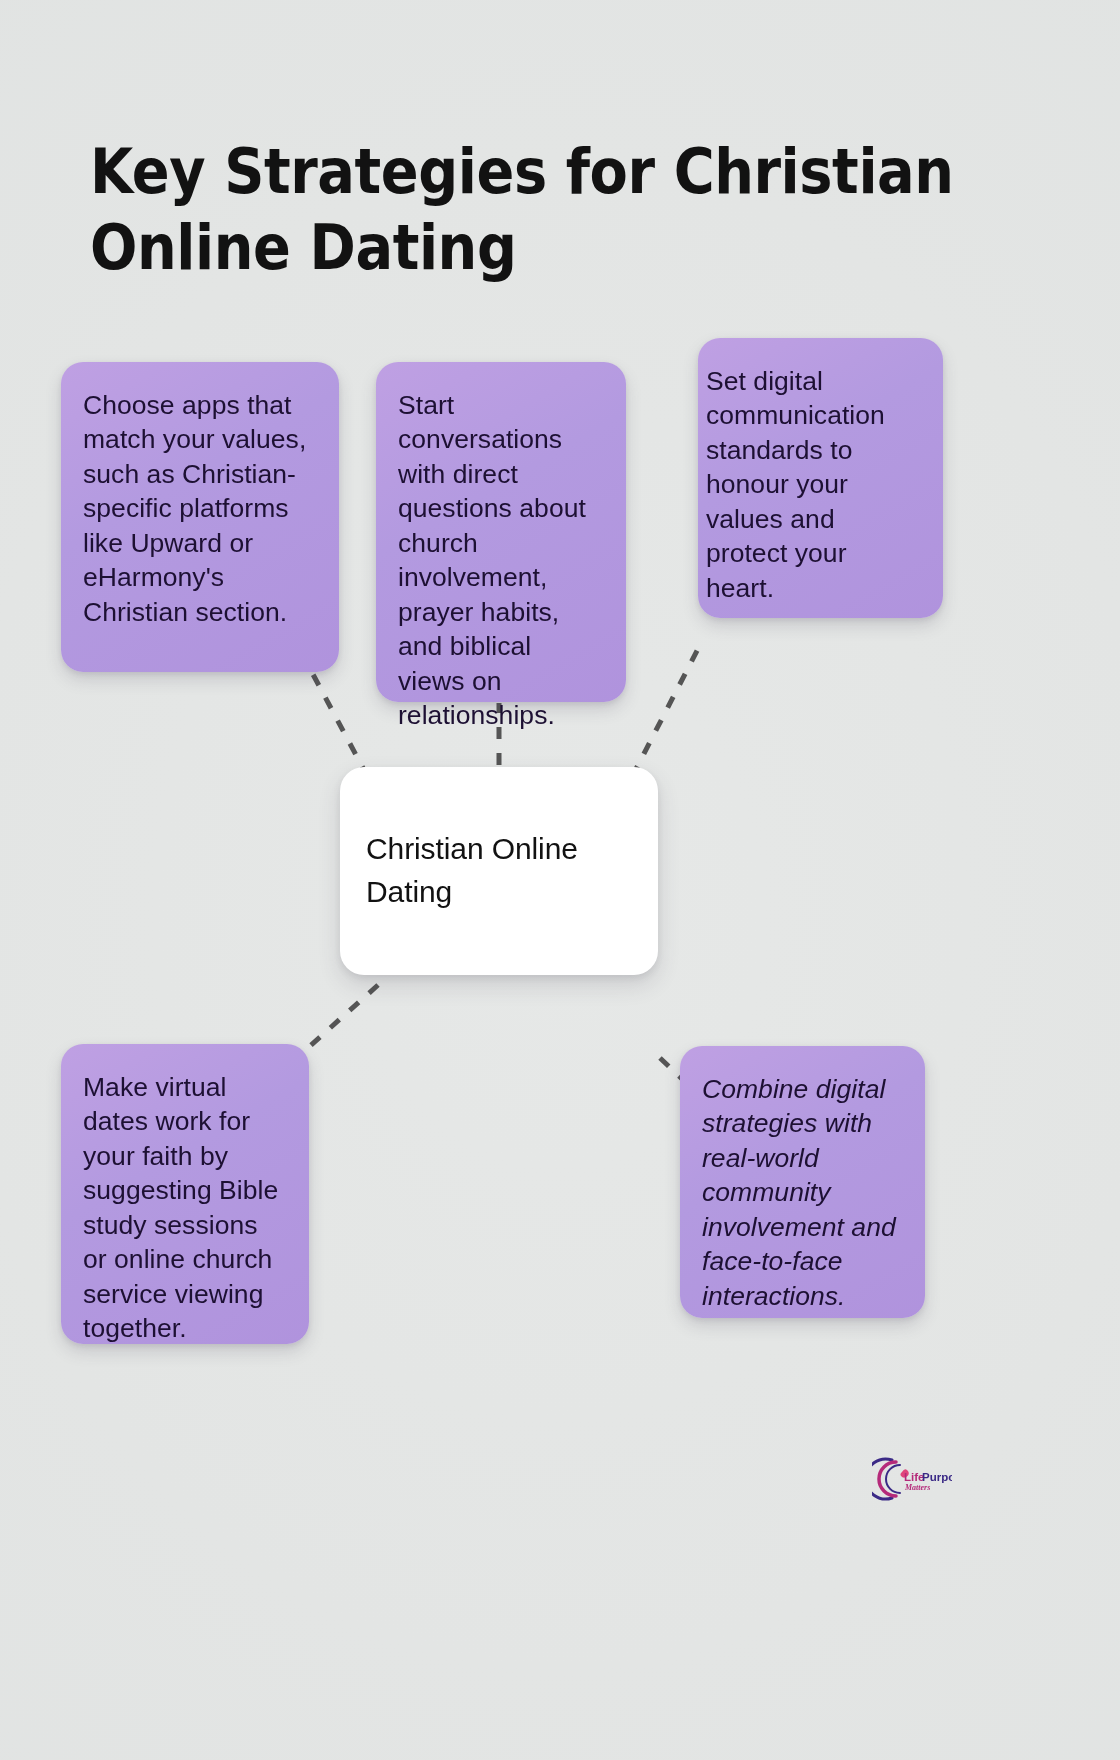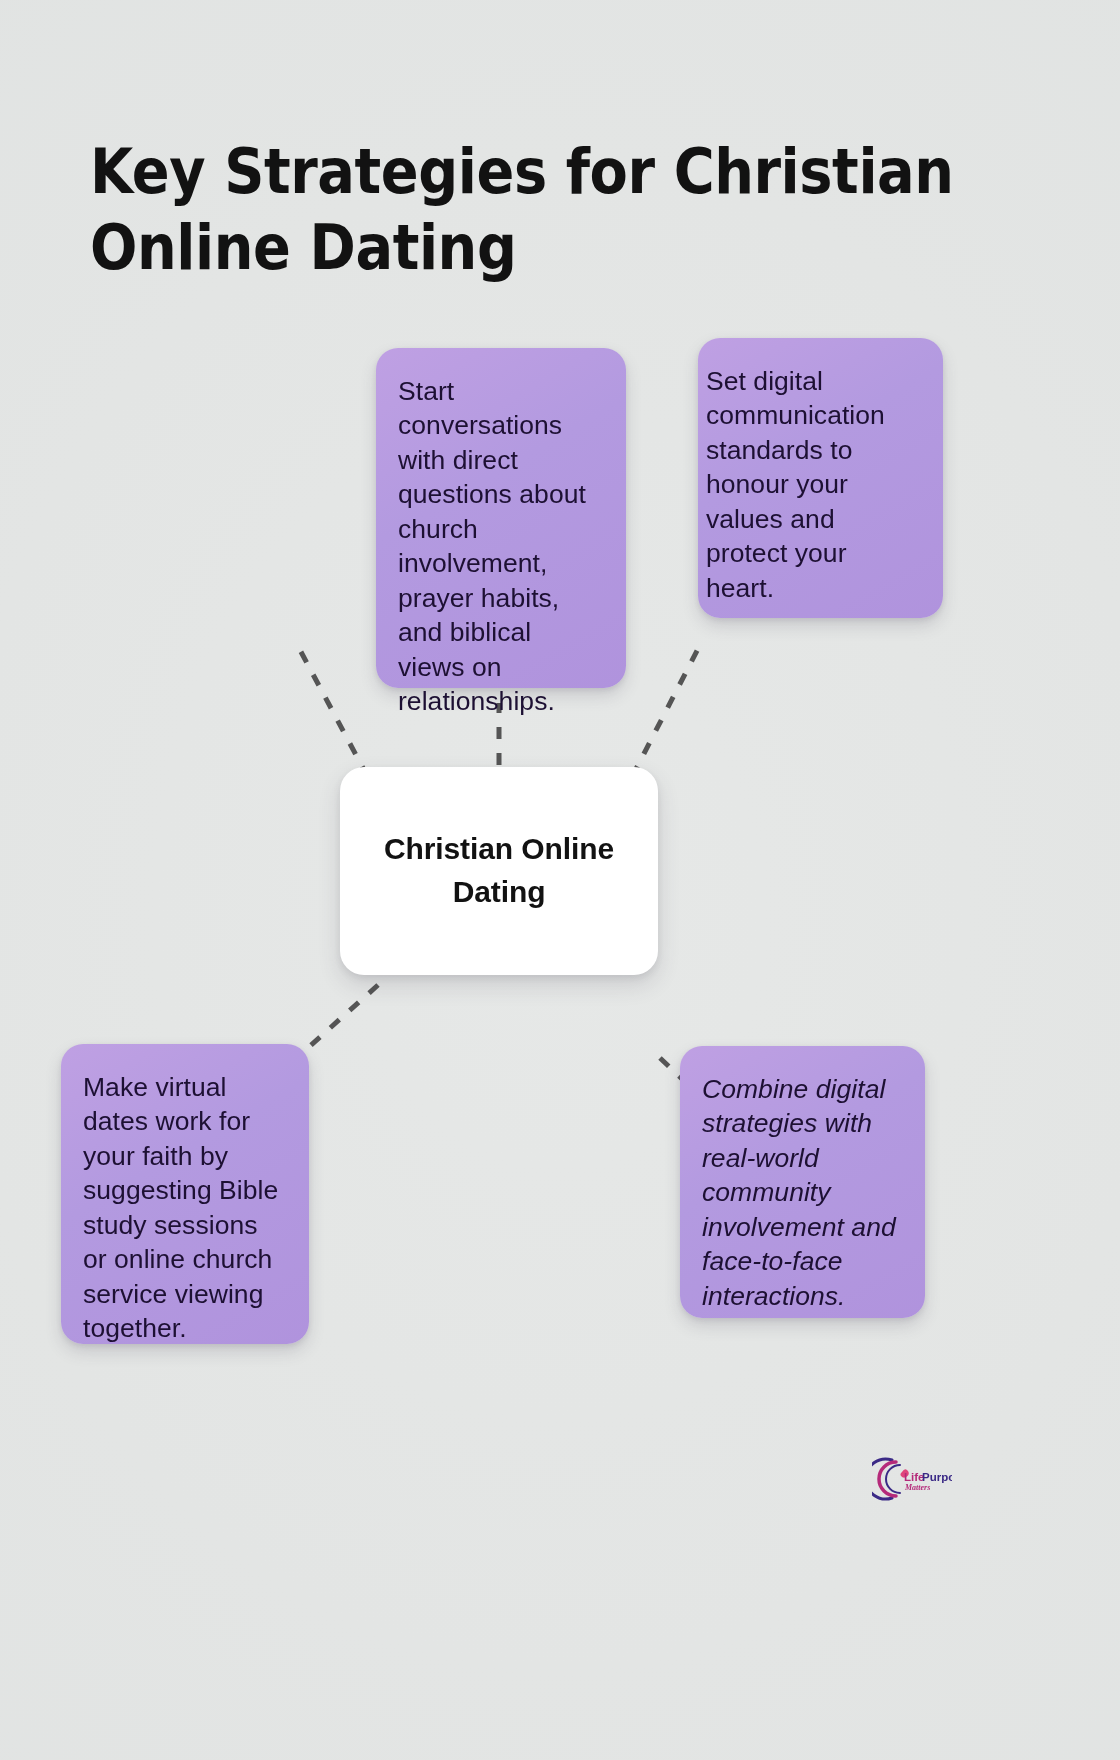--- a/index.html
+++ b/index.html
@@ -59,21 +59,21 @@
     font-size: 26.5px;
     line-height: 1.30;
     letter-spacing: 0.05px;
   }
 
   .card-text {
     display: block;
   }
 
   #card-top-left    { left: 61px;  top: 362px;  width: 278px; height: 310px; }
-  #card-top-mid     { left: 376px; top: 348px;  width: 250px; height: 340px; }
+  #card-top-mid     { left: 376px; top: 362px;  width: 250px; height: 340px; }
   #card-top-right   { left: 698px; top: 338px;  width: 245px; height: 280px; padding-left: 8px; }
   #card-bottom-left { left: 61px;  top: 1044px; width: 248px; height: 300px; }
   #card-bottom-right{ left: 680px; top: 1046px; width: 245px; height: 272px; font-style: italic; }
 
   
   #center-node {
     position: absolute;
     left: 340px;
     top: 767px;
     width: 318px;
@@ -81,22 +81,22 @@
     box-sizing: border-box;
     background: #ffffff;
     border-radius: 24px;
     box-shadow: 0 10px 22px rgba(70, 65, 80, 0.16), 0 3px 7px rgba(70, 65, 80, 0.10);
     display: flex;
     align-items: center;
     justify-content: center;
     padding: 0 26px;
   }
   #center-node .center-text {
-    text-align: center;
-    font-weight: bold;
+    text-align: left;
+    font-weight: normal;
     font-size: 30px;
     line-height: 1.42;
     color: #121212;
     letter-spacing: -0.1px;
   }
 
   
   #logo {
     position: absolute;
     left: 872px;
@@ -117,20 +117,23 @@
   <svg id="connectors" viewBox="0 0 1120 1760">
     <g stroke="#555555" stroke-width="5" stroke-linecap="butt" stroke-dasharray="12 14" fill="none">
       <line x1="380" y1="800" x2="300" y2="650"></line>
       <line x1="499" y1="765" x2="499" y2="703"></line>
       <line x1="620" y1="800" x2="700" y2="645"></line>
       <line x1="378" y1="985" x2="300" y2="1055"></line>
       <line x1="660" y1="1058" x2="768" y2="1160"></line>
     </g>
   </svg>
 
+  <div class="card" id="card-top-left">
+    <span class="card-text">Choose apps that match your values, such as Christian-specific platforms like Upward or eHarmony's Christian section.</span>
+  </div>
 
   <div class="card" id="card-top-mid">
     <span class="card-text">Start conversations with direct questions about church involvement, prayer habits, and biblical views on relationships.</span>
   </div>
 
   <div class="card" id="card-top-right">
     <span class="card-text">Set digital communication standards to honour your values and protect your heart.</span>
   </div>
 
   <div class="card" id="card-bottom-left">

